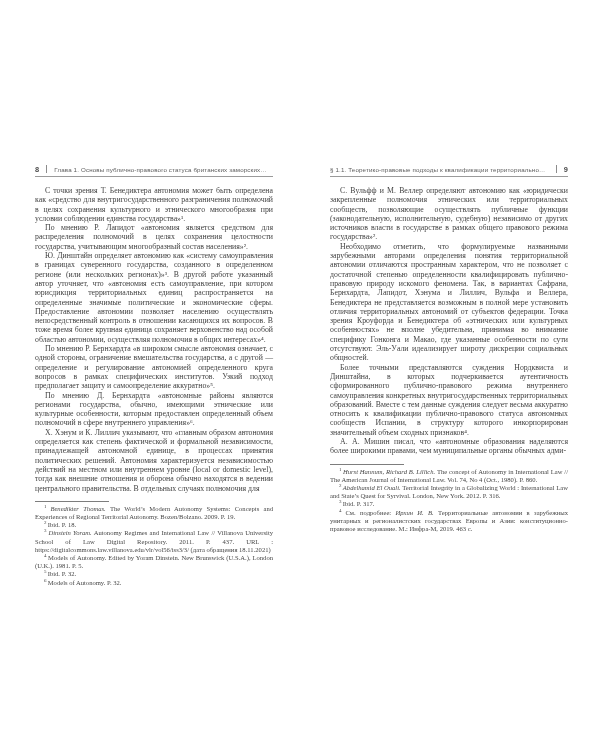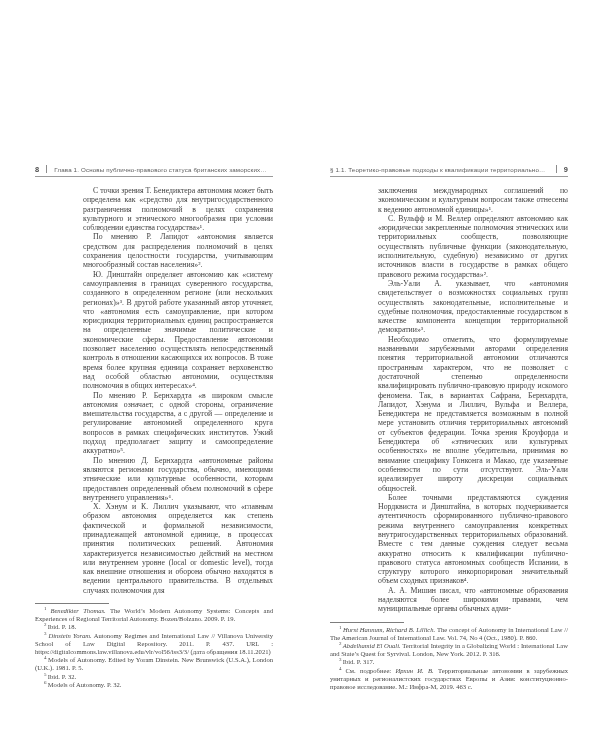--- a/index.html
+++ b/index.html
@@ -53,21 +53,20 @@
   }
   .running-header.right .hdr-title{text-align:left;}
   .running-header.right .pagenum{text-align:right;}
   
   .pbody{
     margin-top:9px;
     font-size:7.8px;
     line-height:9.3px;
     text-align:justify;
     color:#3f3f3f;
-    margin-left:48px;
   }
   .pbody p{margin:0;}
   .pbody p.indent{text-indent:10px;}
   .pbody sup, .footnotes sup{font-size:5px;line-height:0;}
   
   .fnsep{
     width:74px;
     border-top:1px solid #7d7d7d;
     margin-top:8px;
   }
@@ -111,23 +110,21 @@
       </div>
   </section>
 
   <section class="page">
     <header class="running-header right">
       <span class="hdr-title">§ 1.1.  Теоретико-правовые подходы к квалификации территориальной автономии…</span>
       <span class="hdr-div"></span>
       <span class="pagenum">9</span>
     </header>
     <div class="pbody" id="right-body">
-        <p class="">заключения международных соглашений по экономическим и культурным вопросам также отнесены к ведению автономной единицы»¹.</p>
         <p class="indent">С. Вульфф и М. Веллер определяют автономию как «юридически закрепленные полномочия этнических или территориальных сообществ, позволяющие осуществлять публичные функции (законодательную, исполнительную, судебную) независимо от других источников власти в государстве в рамках общего правового режима государства»².</p>
-        <p class="indent">Эль-Уали А. указывает, что «автономия свидетельствует о возможностях социальных групп осуществлять законодательные, исполнительные и судебные полномочия, предоставленные государством в качестве компонента концепции территориальной демократии»³.</p>
         <p class="indent">Необходимо отметить, что формулируемые названными зарубежными авторами определения понятия территориальной автономии отличаются пространным характером, что не позволяет с достаточной степенью определенности квалифицировать публично-правовую природу искомого феномена. Так, в вариантах Сафрана, Бернхардта, Лапидот, Хэнума и Лиллич, Вульфа и Веллера, Бенедиктера не представляется возможным в полной мере установить отличия территориальных автономий от субъектов федерации. Точка зрения Кроуфорда и Бенедиктера об «этнических или культурных особенностях» не вполне убедительна, принимая во внимание специфику Гонконга и Макао, где указанные особенности по сути отсутствуют. Эль-Уали идеализирует широту дискреции социальных общностей.</p>
         <p class="indent">Более точными представляются суждения Нордквиста и Динштайна, в которых подчеркивается аутентичность сформированного публично-правового режима внутреннего самоуправления конкретных внутригосударственных территориальных образований. Вместе с тем данные суждения следует весьма аккуратно относить к квалификации публично-правового статуса автономных сообществ Испании, в структуру которого инкорпорирован значительный объем сходных признаков⁴.</p>
         <p class="indent">А. А. Мишин писал, что «автономные образования наделяются более широкими правами, чем муниципальные органы обычных адми-</p>
       </div>
     <div class="fnsep"></div>
     <div class="footnotes" id="right-fns">
         <p><sup>1 </sup><span class="fn-it">Hurst Hannum, Richard B. Lillich.</span><span> The concept of Autonomy in International Law // The American Journal of International Law. Vol. 74, No 4 (Oct., 1980). P. 860.</span></p>
         <p><sup>2 </sup><span class="fn-it">Abdelhamid El Ouali.</span><span> Territorial Integrity in a Globalizing World : International Law and State’s Quest for Syrvival. London, New York. 2012. P. 316.</span></p>
         <p><sup>3 </sup><span>Ibid. P. 317.</span></p>
         <p><sup>4 </sup><span>См. подробнее: </span><span class="fn-it">Ирхин И. В.</span><span> Территориальные автономии в зарубежных унитарных и регионалистских государствах Европы и Азии: конституционно-правовое исследование. М.: Инфра-М, 2019. 463 с.</span></p>

